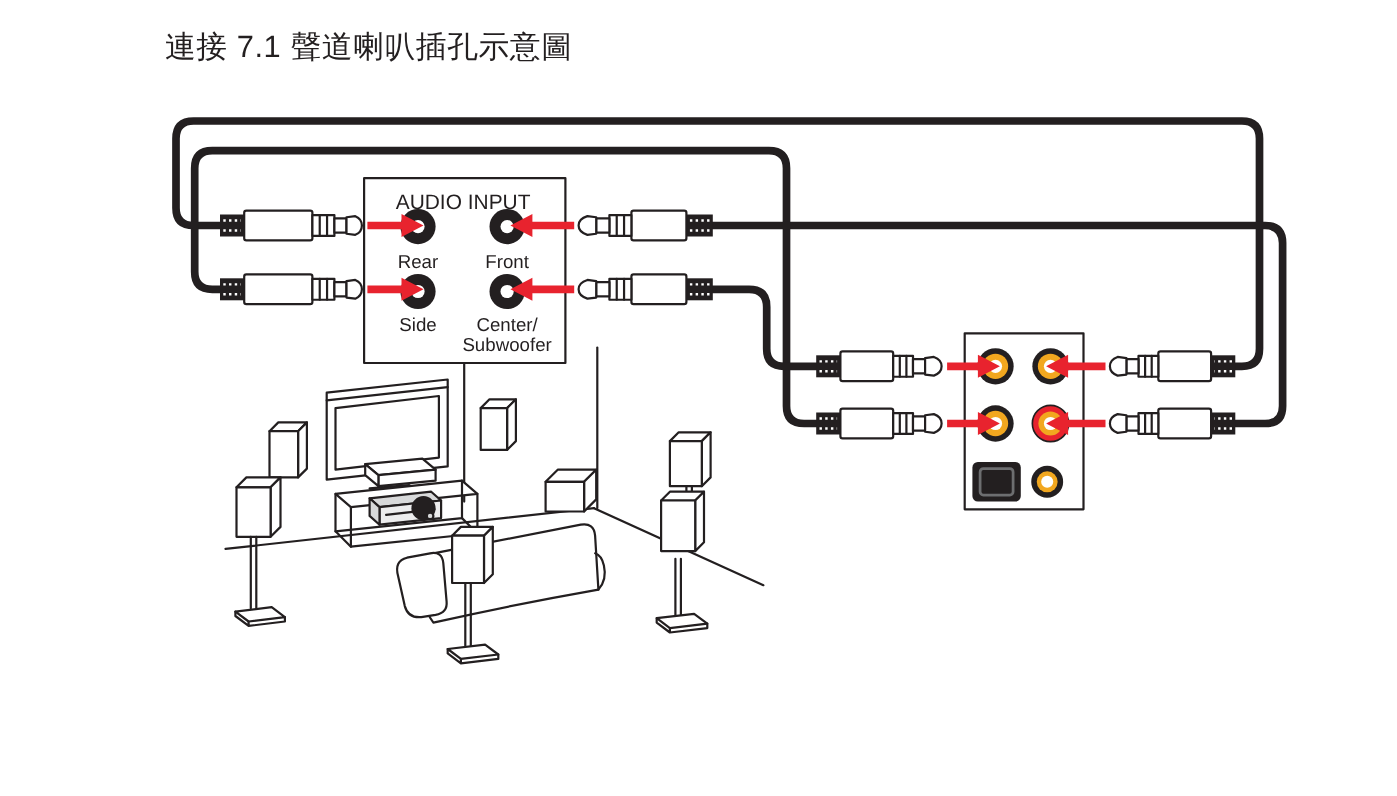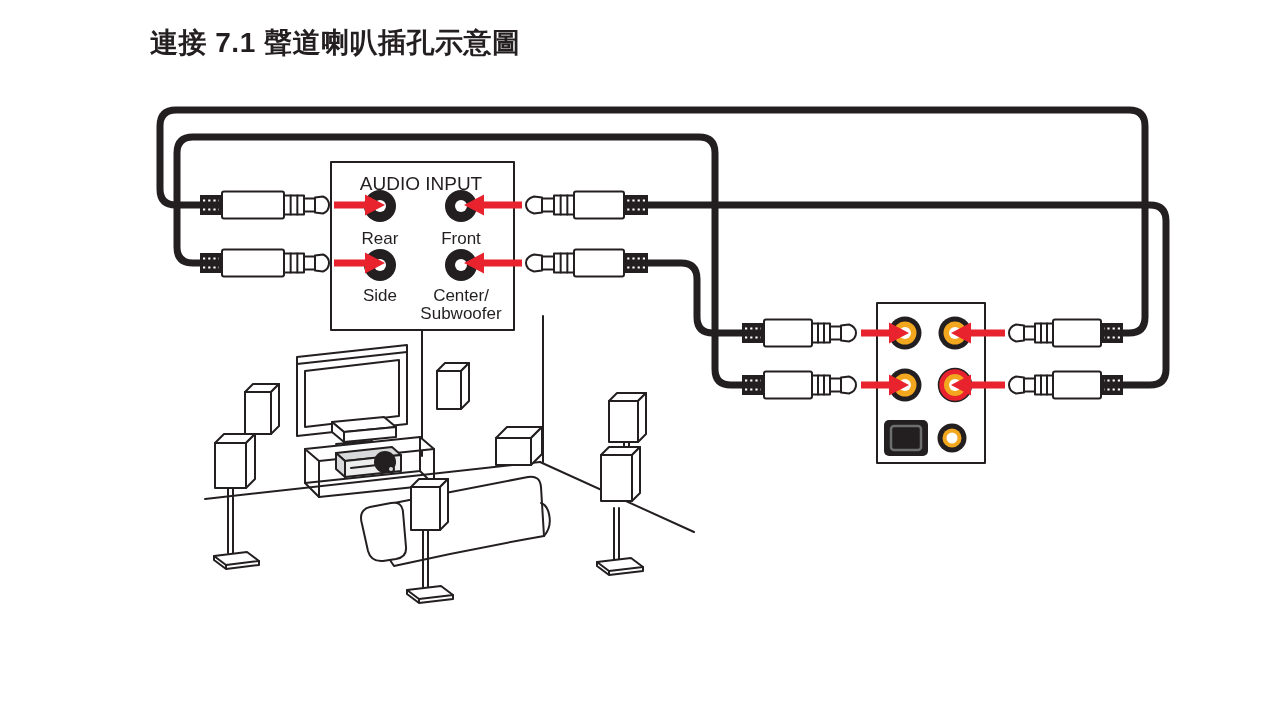--- a/index.html
+++ b/index.html
@@ -1,18 +1,18 @@
 <!DOCTYPE html>
 <html style="--ink: #231f20; --arrow_red: #e8232e; --jack_gold: #f2a71f; --receiver_gray: #d8d9da;"><head>
 <meta charset="utf-8">
 <style>
   html,body{margin:0;padding:0;background:#fff;}
   .stage{position:relative;width:1270px;height:724px;background:#fff;overflow:hidden;
          font-family:"Liberation Sans","DejaVu Sans",sans-serif;}
-  .stage h1{position:absolute;left:150px;top:24px;margin:0;font-size:28px;font-weight:bold;
+  .stage h1{position:absolute;left:150px;top:24px;margin:0;font-size:28px;font-weight:normal;
             color:var(--ink);letter-spacing:.5px;}
   svg{position:absolute;left:0;top:0;}
   .ln{fill:#fff;stroke:var(--ink);stroke-width:2;stroke-linejoin:round;stroke-linecap:round;}
   .lnn{fill:none;stroke:var(--ink);stroke-width:2;stroke-linejoin:round;stroke-linecap:round;}
   .cable{fill:none;stroke:var(--ink);stroke-width:7;}
   .arrow{fill:var(--arrow_red);stroke:none;}
   svg text{font-family:"Liberation Sans","DejaVu Sans",sans-serif;fill:var(--ink);}
 </style>
 </head>
 <body>

